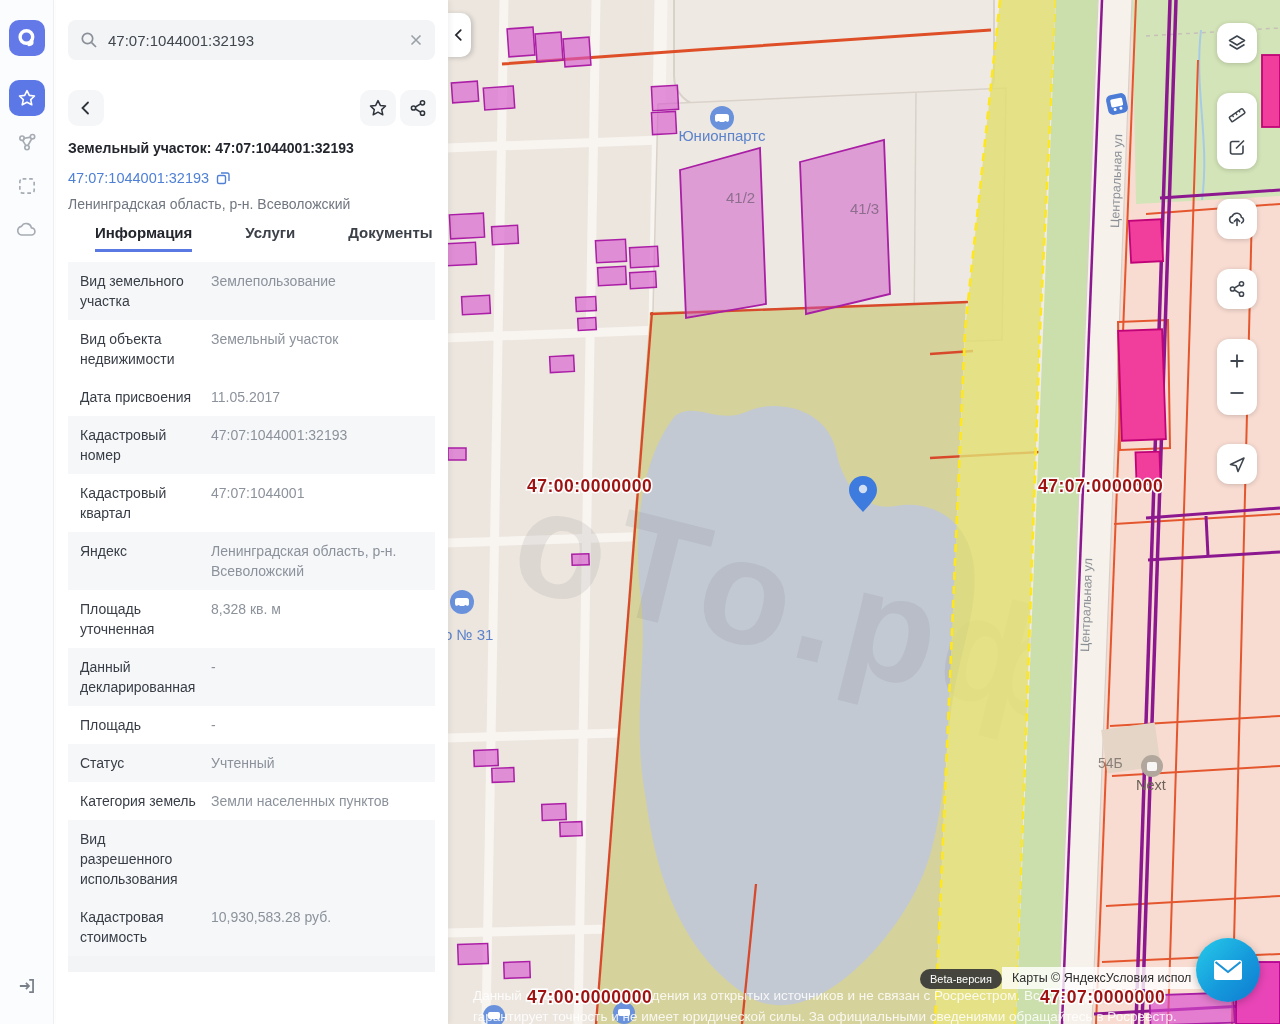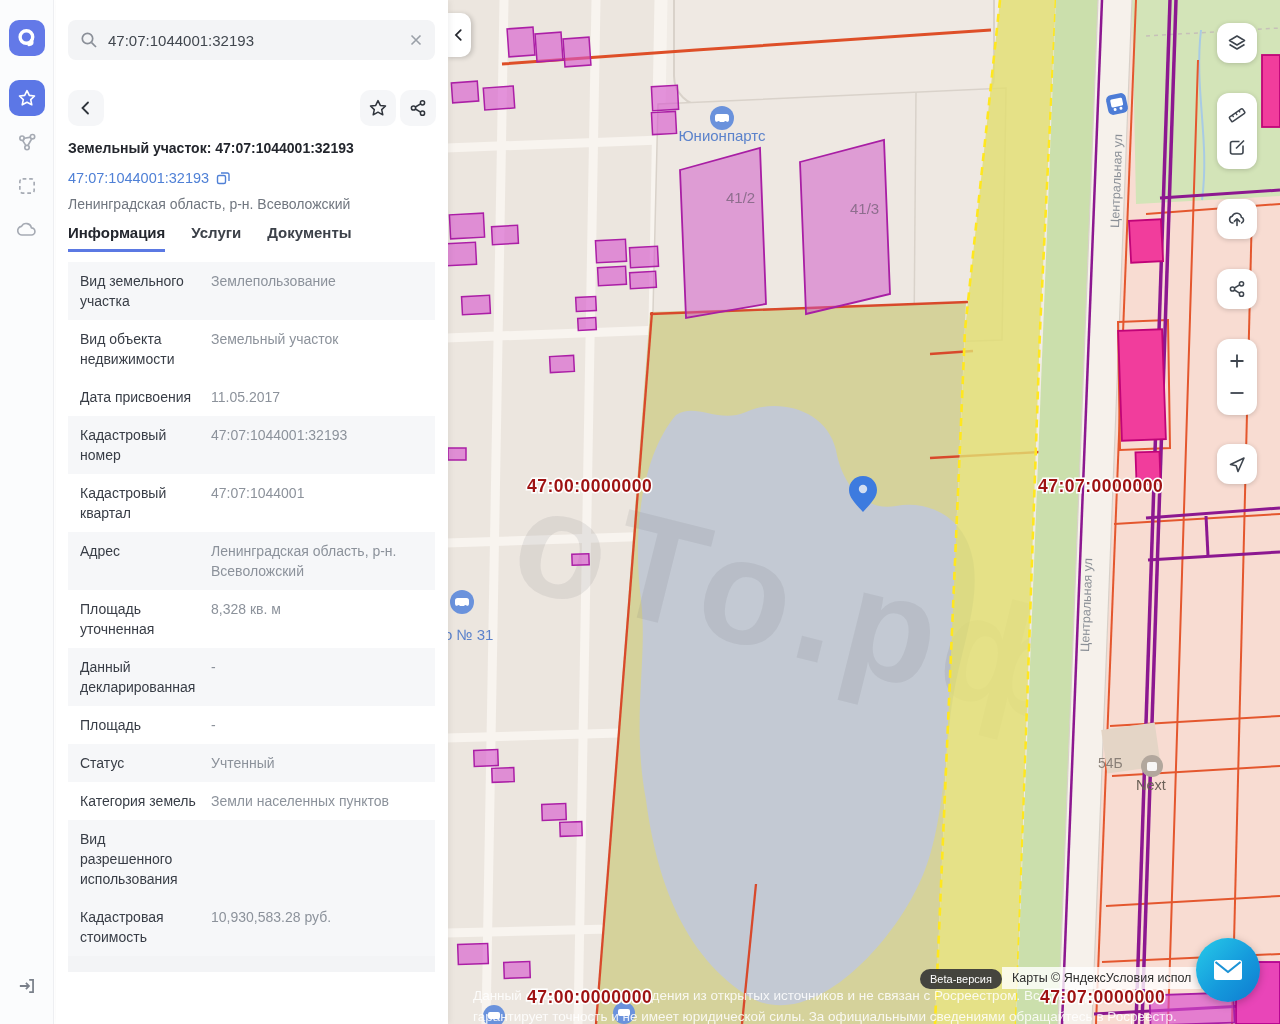--- a/index.html
+++ b/index.html
@@ -18,21 +18,21 @@
   .panel { position:absolute; left:56px; top:0; width:392px; height:1024px; background:#fff; z-index:25; box-shadow:2px 0 6px rgba(0,0,0,.06); }
   .searchbox { position:absolute; left:12px; top:20px; width:367px; height:40px; background:#F3F4F6; border-radius:8px; display:flex; align-items:center; padding:0 12px; gap:10px; }
   .searchbox input { flex:1; border:none; background:transparent; outline:none; font:15px "Liberation Sans",sans-serif; color:#41474F; }
   .toolbar { position:absolute; left:12px; top:90px; width:367px; height:36px; }
   .tool-btn { position:absolute; top:0; width:36px; height:36px; border-radius:10px; background:#F5F6F8; display:flex; align-items:center; justify-content:center; cursor:pointer; }
   .tb-back { left:0; } .tb-fav { left:292px; } .tb-share { left:332px; }
   .p-title { position:absolute; left:12px; top:140px; width:368px; font-size:14px; font-weight:700; color:#23262D; }
   .p-link { position:absolute; left:12px; top:170px; display:flex; align-items:center; gap:6px; font-size:14.5px; color:#4F80D6; }
   .p-sub { position:absolute; left:12px; top:196px; font-size:14px; color:#70767F; }
   .tabs { position:absolute; left:12px; top:224px; display:flex; gap:26px; }
-  .tab { font-size:15px; font-weight:700; color:#3C4149; padding-bottom:8px; cursor:pointer; }
+  .tab { font-size:15px; font-weight:700; color:#3C4149; padding-bottom:8px; cursor:pointer;margin-left:27px; }
   .tab.active { color:#23262D; border-bottom:3px solid #5B79E3; }
   .info-table { position:absolute; left:12px; top:262px; width:367px; }
   .info-row { display:flex; padding:9px 12px 9px 12px; }
   .info-row.alt { background:#F6F7F9; }
   .info-label { width:131px; flex:0 0 131px; font-size:14px; line-height:20px; color:#383D46; padding-right:10px; }
   .info-value { flex:1; font-size:14px; line-height:20px; color:#8C929B; }
   .info-partial { height:16px; background:#F3F4F6; }
 
   
   .map { position:absolute; left:446px; top:0; width:834px; height:1024px; overflow:hidden; background:#F1ECE6; }
@@ -153,21 +153,21 @@
         </div>
         <div class="info-row alt">
           <div class="info-label">Кадастровый номер</div>
           <div class="info-value">47:07:1044001:32193</div>
         </div>
         <div class="info-row">
           <div class="info-label">Кадастровый квартал</div>
           <div class="info-value">47:07:1044001</div>
         </div>
         <div class="info-row alt">
-          <div class="info-label">Адрес</div>
+          <div class="info-label">Яндекс</div>
           <div class="info-value">Ленинградская область, р-н. Всеволожский</div>
         </div>
         <div class="info-row">
           <div class="info-label">Площадь уточненная</div>
           <div class="info-value">8,328 кв. м</div>
         </div>
         <div class="info-row alt">
           <div class="info-label">Данный декларированная</div>
           <div class="info-value">-</div>
         </div>

